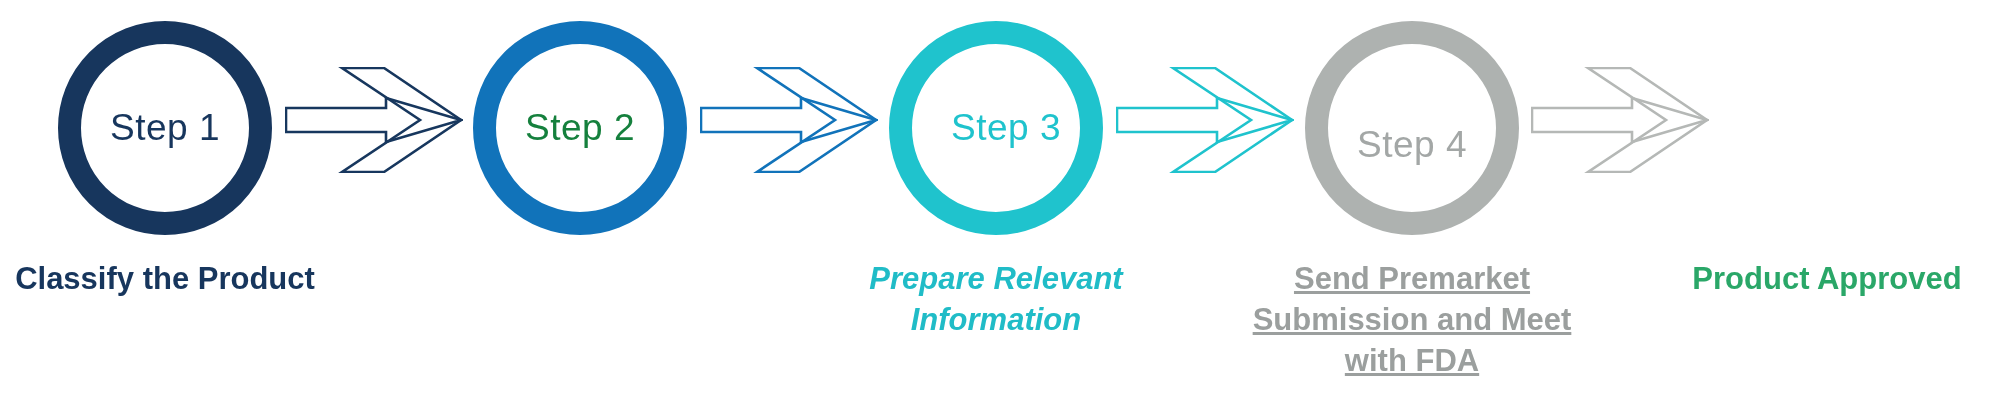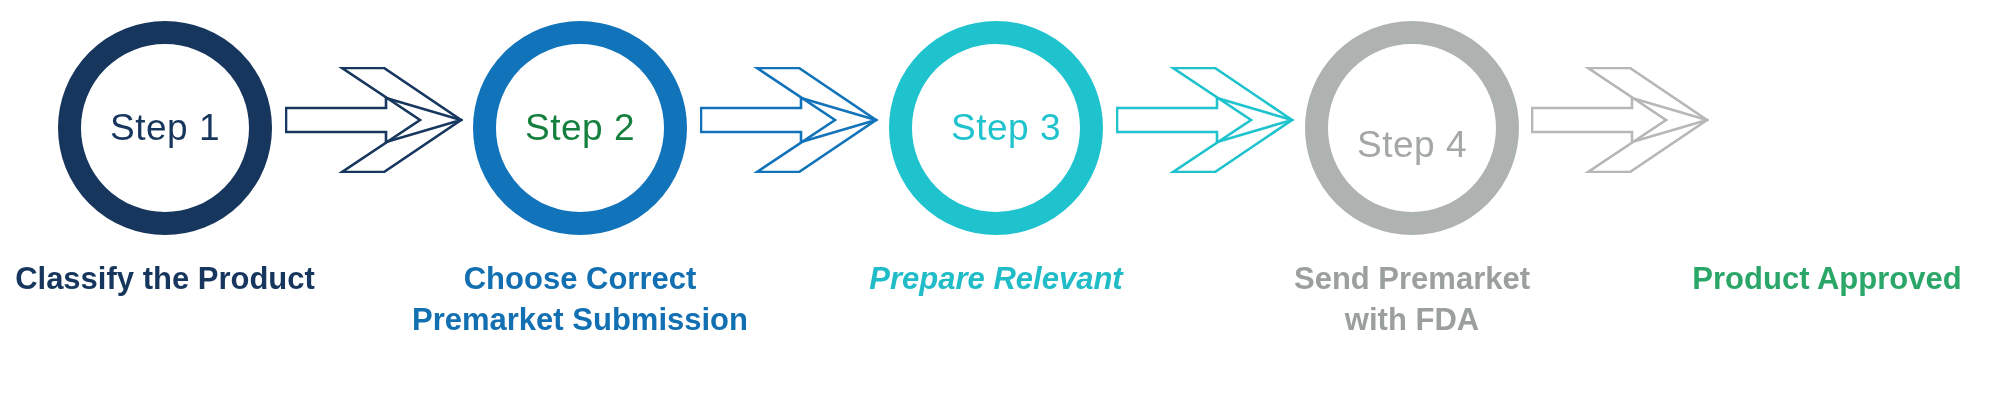--- a/index.html
+++ b/index.html
@@ -51,21 +51,21 @@
   #circle-3 { left: 889px; }
   #circle-4 { left: 1305px;}
   #circle-5 { left: 1720px;}
   #connector-1 { left: 285px; }
   #connector-2 { left: 700px; }
   #connector-3 { left: 1116px;}
   #connector-4 { left: 1531px;}
   #caption-1 { left: -45px; }
   #caption-2 { left: 370px; }
   #caption-3 { left: 786px; font-style: italic; }
-  #caption-4 { left: 1202px;}
+  #caption-4 { left: 1202px; text-decoration: underline;}
   #caption-5 { left: 1617px;}
 </style>
 </head>
 <body>
 
 <div id="canvas">
 
   <div class="step-circle" id="circle-1" style="border-color: rgb(23, 54, 93);">
     <span class="step-label" style="color: rgb(23, 54, 93);">Step 1</span>
   </div>
@@ -74,47 +74,45 @@
   </div>
 
   <svg class="connector" id="connector-1" viewBox="0 0 178 106">
     <polygon fill="none" stroke-width="2.6" points="1,41 101,41 101,31 176,53 101,75 101,65 1,65" stroke="#17375e"></polygon>
     <polygon fill="none" stroke-width="2.6" points="57,1 99,1 176,53 99,105 57,105 135,53" stroke="#17375e"></polygon>
   </svg>
 
   <div class="step-circle" id="circle-2" style="border-color: rgb(17, 115, 186);">
     <span class="step-label" style="color: #15803d;">Step 2</span>
   </div>
-  <div class="caption" id="caption-2" style="color: rgb(18, 112, 178);">
-    <div>Choose Correct</div>
-    <div>Premarket Submission</div>
-  </div>
 
   <svg class="connector" id="connector-2" viewBox="0 0 178 106">
     <polygon fill="none" stroke-width="2.6" points="1,41 101,41 101,31 176,53 101,75 101,65 1,65" stroke="#1173ba"></polygon>
     <polygon fill="none" stroke-width="2.6" points="57,1 99,1 176,53 99,105 57,105 135,53" stroke="#1173ba"></polygon>
   </svg>
 
   <div class="step-circle" id="circle-3" style="border-color: rgb(31, 195, 205);">
     <span class="step-label" style="color: rgb(31, 195, 205); margin-left: 20px;">Step 3</span>
   </div>
   <div class="caption" id="caption-3" style="color: rgb(32, 188, 199);">
     <div>Prepare Relevant</div>
+    <div>Information</div>
   </div>
 
   <svg class="connector" id="connector-3" viewBox="0 0 178 106">
     <polygon fill="none" stroke-width="2.6" points="1,41 101,41 101,31 176,53 101,75 101,65 1,65" stroke="#1fc3cd"></polygon>
     <polygon fill="none" stroke-width="2.6" points="57,1 99,1 176,53 99,105 57,105 135,53" stroke="#1fc3cd"></polygon>
   </svg>
 
   <div class="step-circle" id="circle-4" style="border-color: rgb(174, 178, 176);">
     <span class="step-label" style="color: rgb(163, 167, 166); margin-top: 34px;">Step 4</span>
   </div>
   <div class="caption" id="caption-4" style="color: rgb(155, 159, 158);">
     <div>Send Premarket</div>
+    <div>Submission and Meet</div>
     <div>with FDA</div>
   </div>
 
   <svg class="connector" id="connector-4" viewBox="0 0 178 106">
     <polygon fill="none" stroke-width="2.6" points="1,41 101,41 101,31 176,53 101,75 101,65 1,65" stroke="#b5b8b6"></polygon>
     <polygon fill="none" stroke-width="2.6" points="57,1 99,1 176,53 99,105 57,105 135,53" stroke="#b5b8b6"></polygon>
   </svg>
 
   <div class="caption" id="caption-5" style="color: rgb(42, 167, 104);">
     <div>Product Approved</div>

